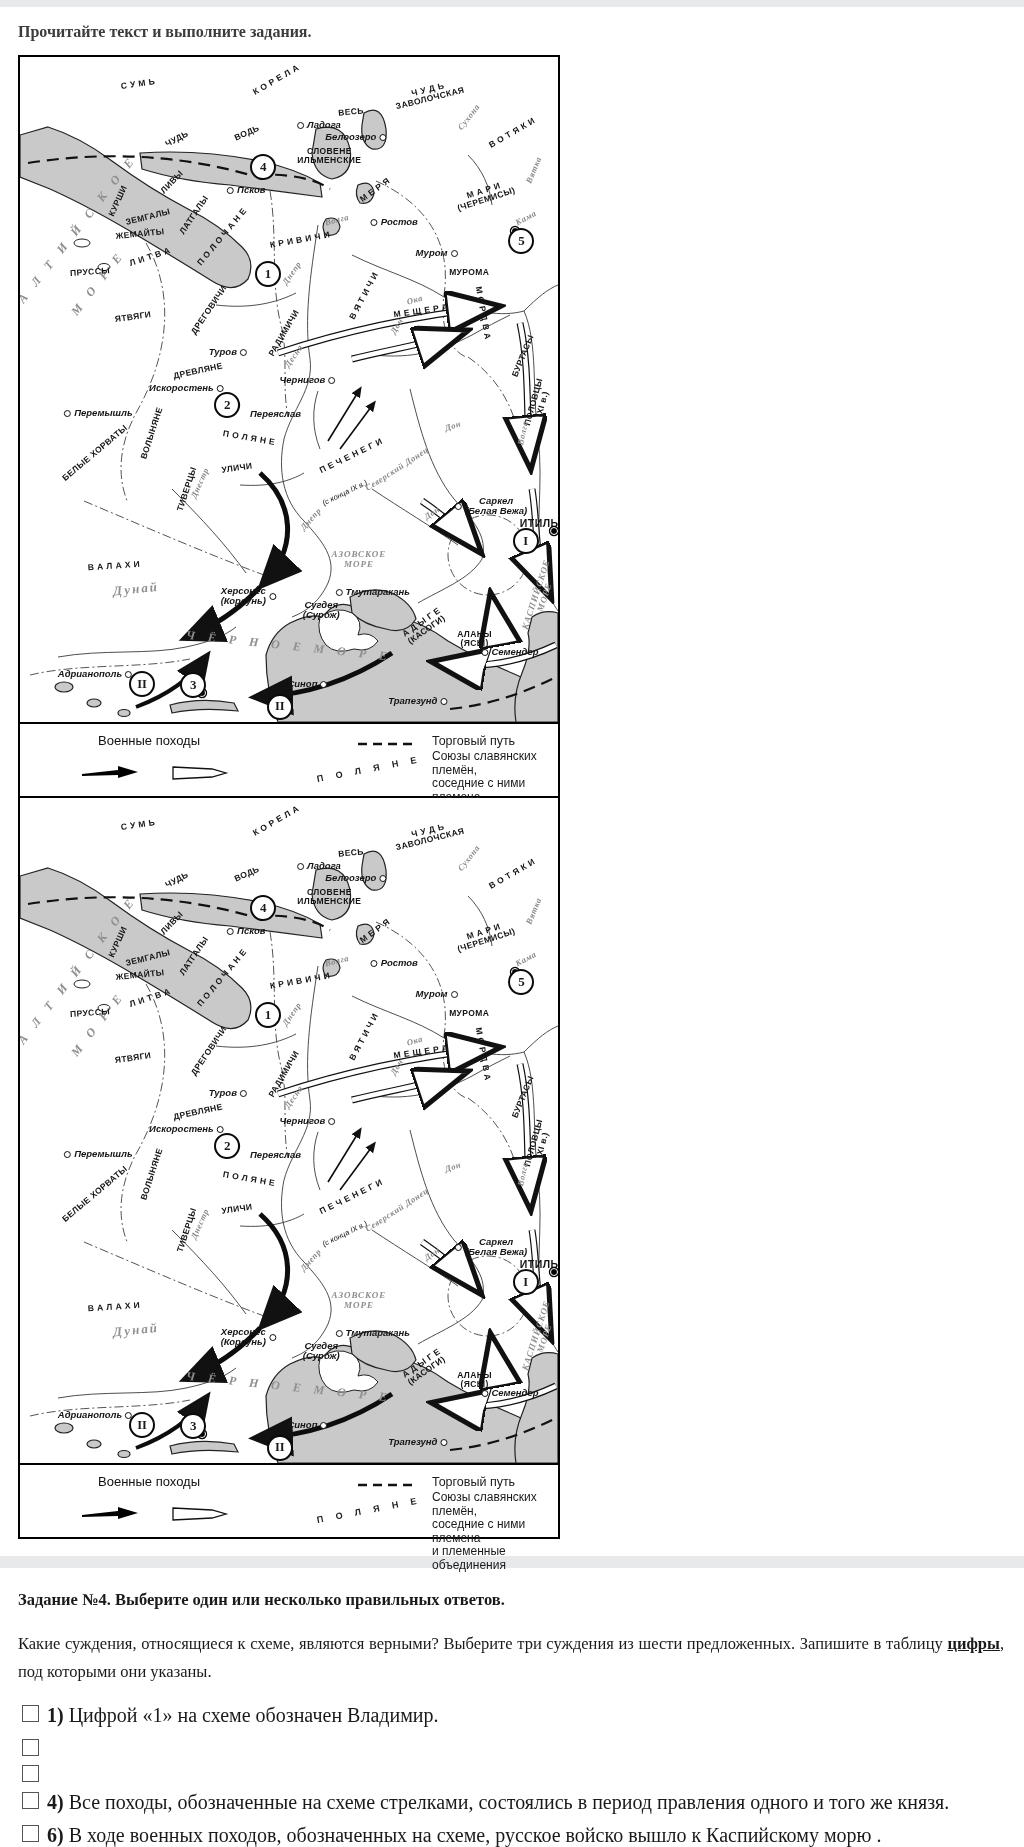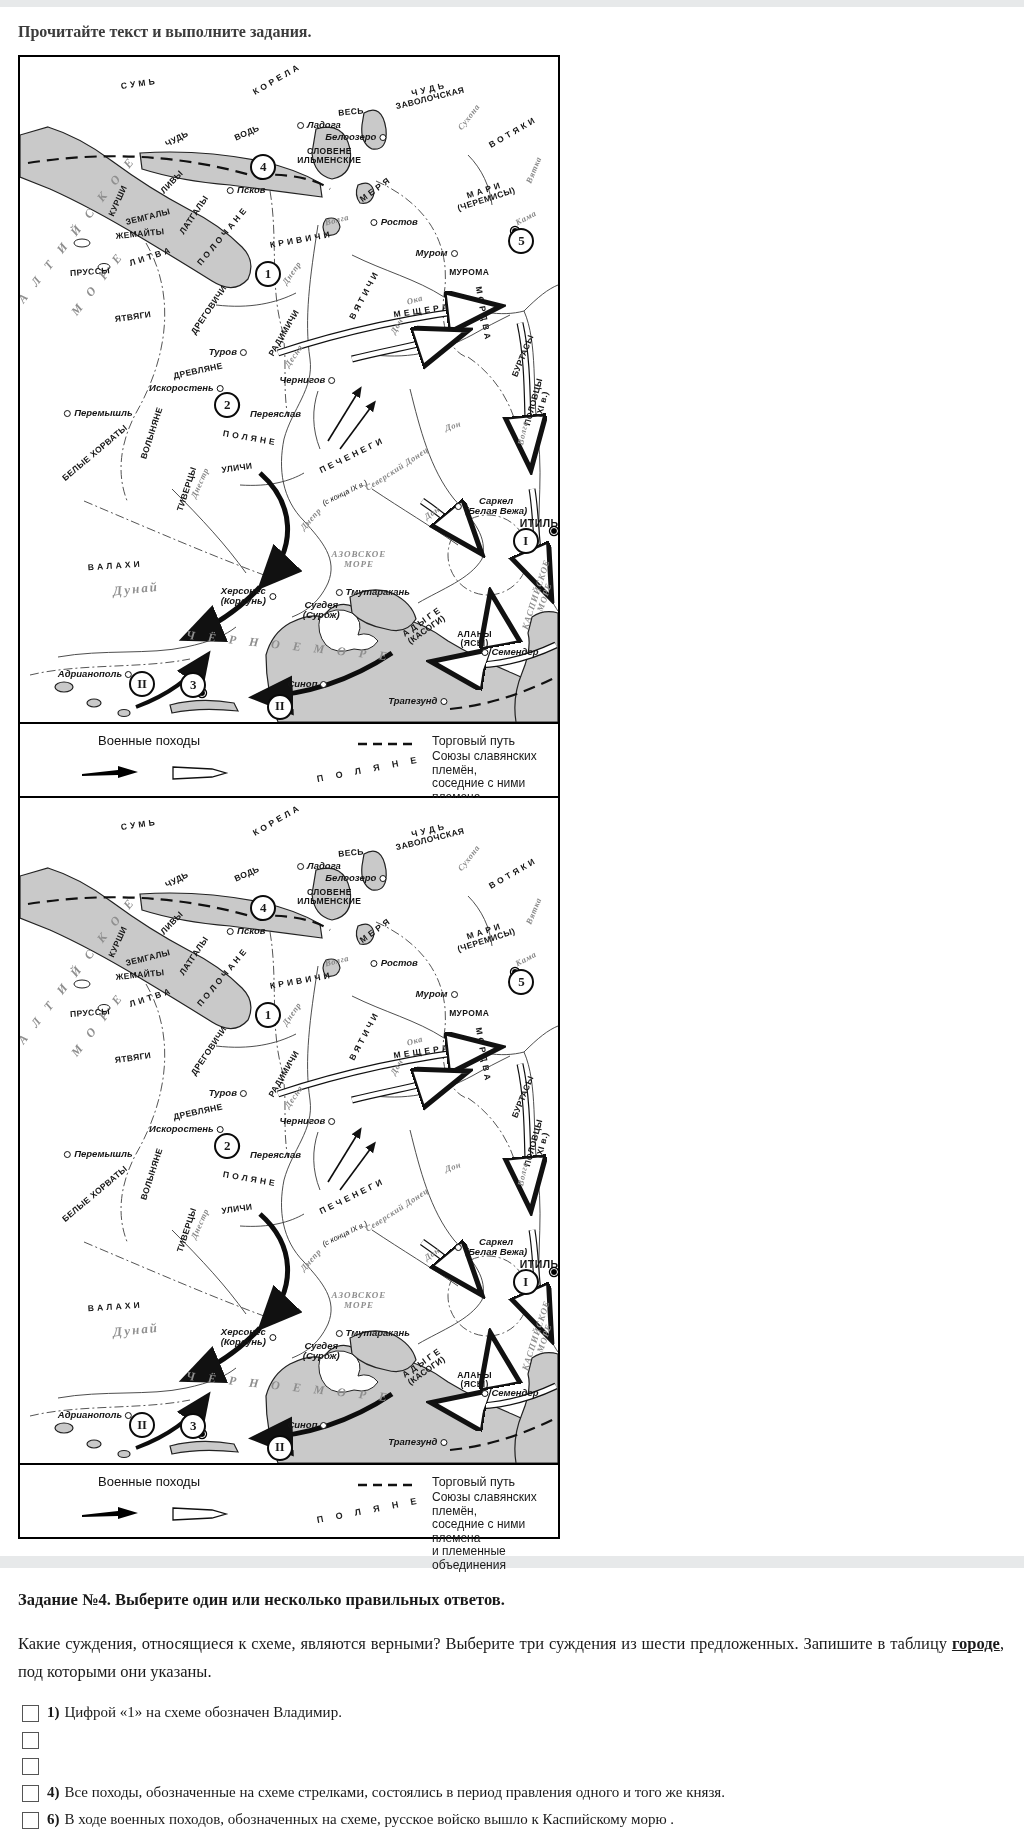--- a/index.html
+++ b/index.html
@@ -34,21 +34,21 @@
   .lg-trade{position:absolute;left:412px;top:10px;font-size:12.5px;}
   .lg-sample{position:absolute;left:296px;top:40px;font-size:9px;font-weight:bold;letter-spacing:5px;transform:rotate(-11deg);color:#222;}
   .lg-unions{position:absolute;left:412px;top:26px;font-size:12px;line-height:13.5px;}
   
   .sep{height:12px;background:#e7e9ea;width:100%;margin-top:17px;}
   .task{margin:22px 20px 0 18px;}
   .task-title{font:bold 16.5px "Liberation Serif",serif;margin-bottom:20px;}
   .task-q{font-size:16.5px;line-height:1.7;text-align:justify;margin-bottom:16px;}
   .task-q b u{text-decoration:underline;}
   .options{margin-top:4px;}
-  .opt-row{display:flex;align-items:flex-start;margin-bottom:6.5px;font-size:15px;line-height:1.35;}
+  .opt-row{display:flex;align-items:flex-start;margin-bottom:6.5px;font-size:20px;line-height:1.35;}
   .opt-box{flex:0 0 auto;width:15px;height:15px;border:1px solid #555;background:#fff;margin:3px 8px 0 4px;cursor:pointer;}
   .opt-num{font-weight:bold;margin-right:5px;white-space:nowrap;}
   .opt-arrow{display:inline-block;vertical-align:middle;margin:0 8px;}
 </style>
 </head>
 <body>
 
 <div class="topbar"></div>
 
 <div class="instruction">Прочитайте текст и выполните задания.</div>
@@ -838,21 +838,21 @@
       <div>соседние с ними племена</div>
       <div>и племенные объединения</div>
     </div>
   </div>
 </div>
 
 <div class="sep"></div>
 
 <div class="task">
   <div class="task-title">Задание №4. Выберите один или несколько правильных ответов.</div>
-  <div class="task-q"><span>Какие суждения, относящиеся к схеме, являются верными? Выберите три суждения из шести предложенных. Запишите в таблицу </span><b><u>городе</u></b><span>, под которыми они указаны.</span></div>
+  <div class="task-q"><span>Какие суждения, относящиеся к схеме, являются верными? Выберите три суждения из шести предложенных. Запишите в таблицу </span><b><u>цифры</u></b><span>, под которыми они указаны.</span></div>
   <div class="options">
       <div class="opt-row">
         <span class="opt-box"></span>
         <span><span class="opt-num">1)</span>Цифрой «1» на схеме обозначен Владимир.</span>
       </div>
       <div class="opt-row">
         <span class="opt-box"></span>
       </div>
       <div class="opt-row">
         <span class="opt-box"></span>

